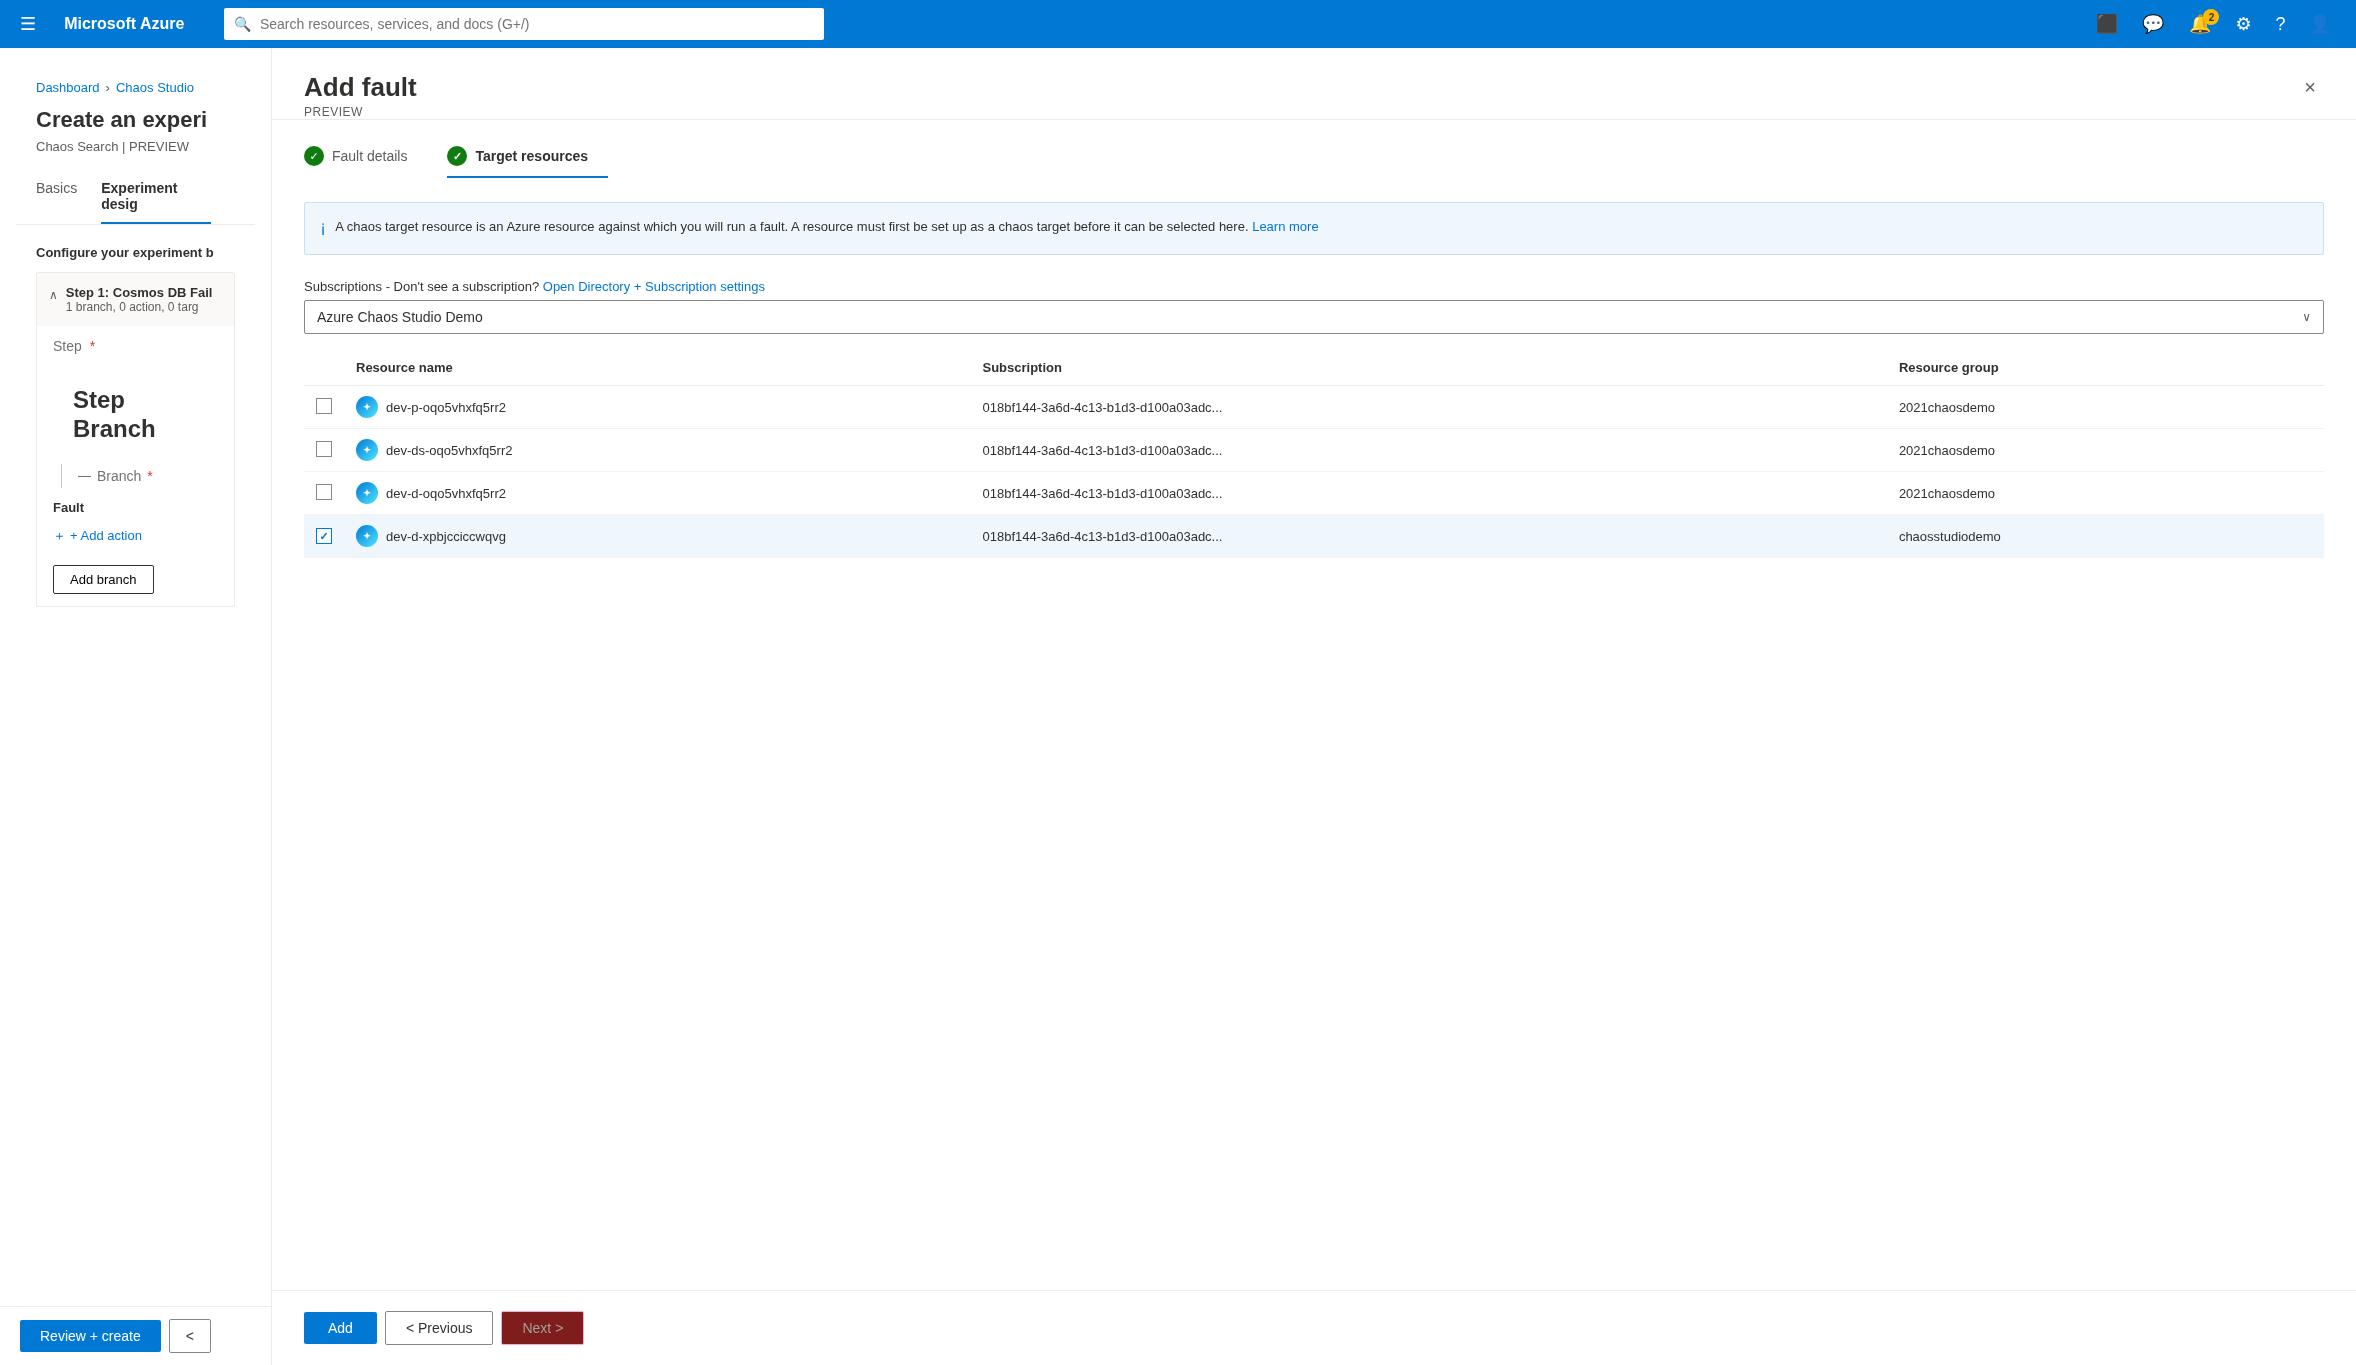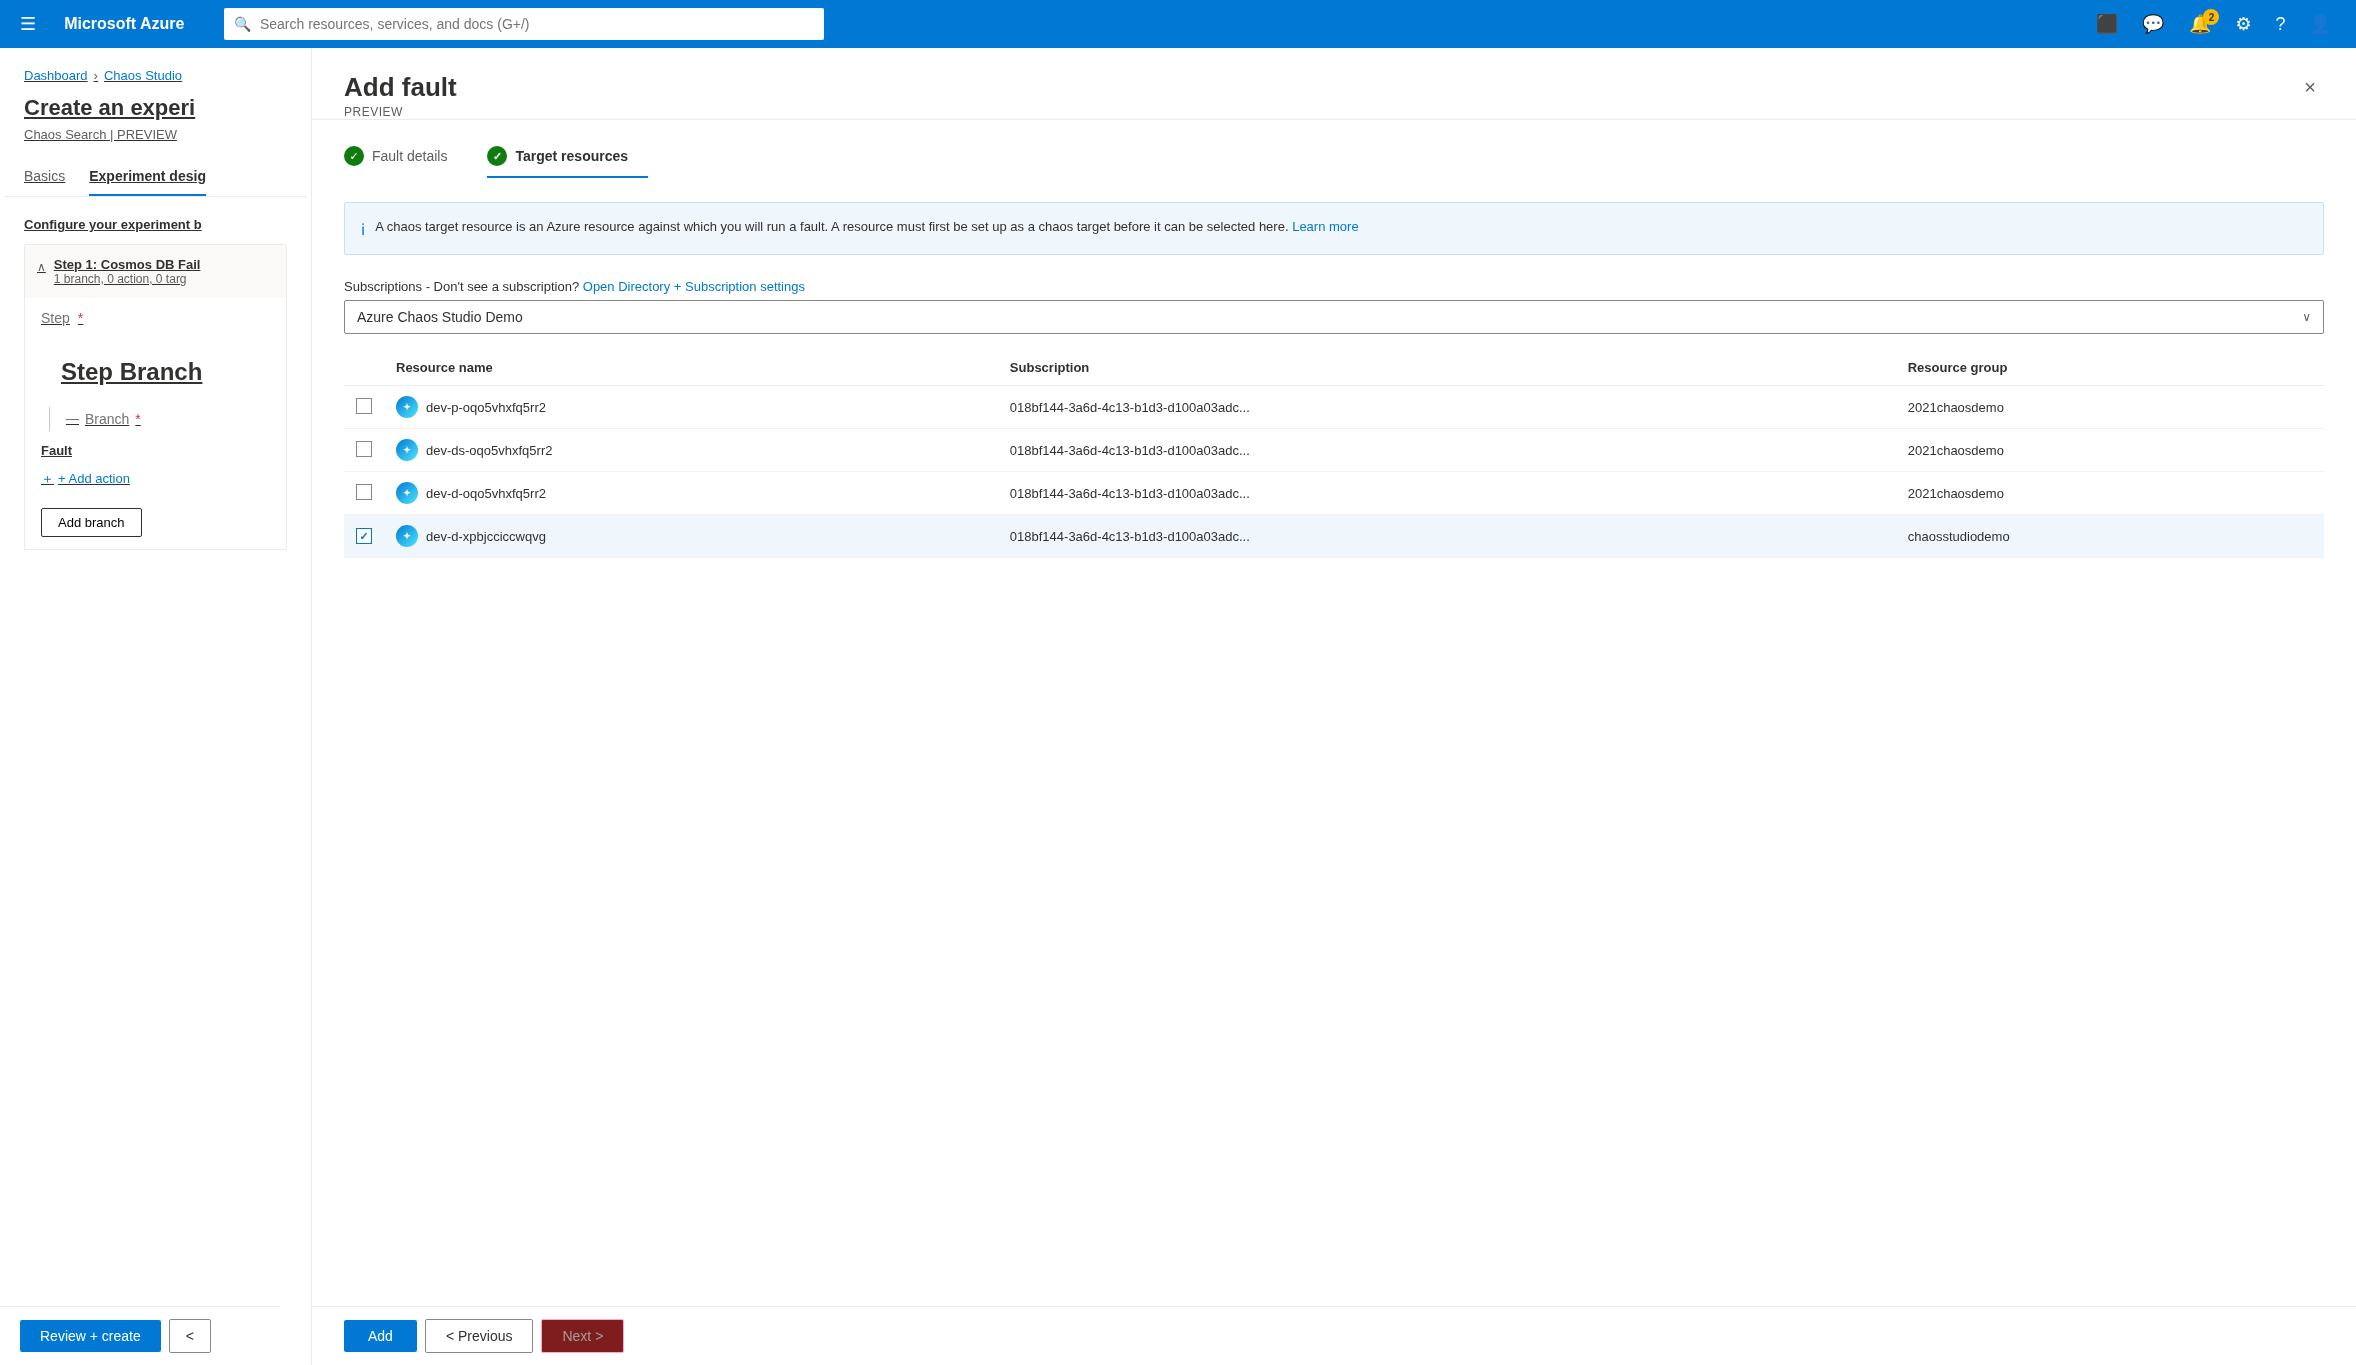--- a/index.html
+++ b/index.html
@@ -47,27 +47,26 @@
       font-size: 10px;
       display: flex; align-items: center; justify-content: center;
       font-weight: 700;
     }
 
     
     .main-layout { display: flex; height: calc(100vh - 48px); }
 
     
     .left-panel {
-      width: 312px;
+      width: 272px;
       background: white;
       border-right: 1px solid #edebe9;
-      padding: 4px;
+      padding: 16px;
       overflow-y: auto;
       flex-shrink: 0;
-      text-decoration: underline;
     }
     .breadcrumb { padding: 16px 20px 8px; font-size: 13px; color: #0078d4; display: flex; align-items: center; gap: 6px; }
     .breadcrumb a { color: #0078d4; text-decoration: none; }
     .breadcrumb span { color: #605e5c; }
     .page-title { padding: 4px 20px 4px; font-size: 22px; font-weight: 600; color: #323130; }
     .page-subtitle { padding: 2px 20px 16px; font-size: 13px; color: #605e5c; }
     .left-tabs { display: flex; border-bottom: 1px solid #edebe9; padding: 0 20px; }
     .left-tab { padding: 10px 0; margin-right: 24px; font-size: 14px; color: #605e5c; cursor: pointer; border-bottom: 2px solid transparent; }
     .left-tab.active { color: #323130; font-weight: 600; border-bottom: 2px solid #0078d4; }
     .left-content { padding: 20px; }
@@ -268,21 +267,21 @@
       color: #0078d4;
       font-weight: 700;
     }
     .checkbox-styled.checked {
       border-color: #0078d4;
       background: white;
     }
 
     
     .dialog-footer {
-      padding: 12px 32px;
+      padding: 20px 32px;
       border-top: 1px solid #edebe9;
       display: flex;
       gap: 8px;
       align-items: center;
     }
     .btn-add {
       background: #0078d4;
       color: white;
       border: none;
       padding: 8px 24px;

